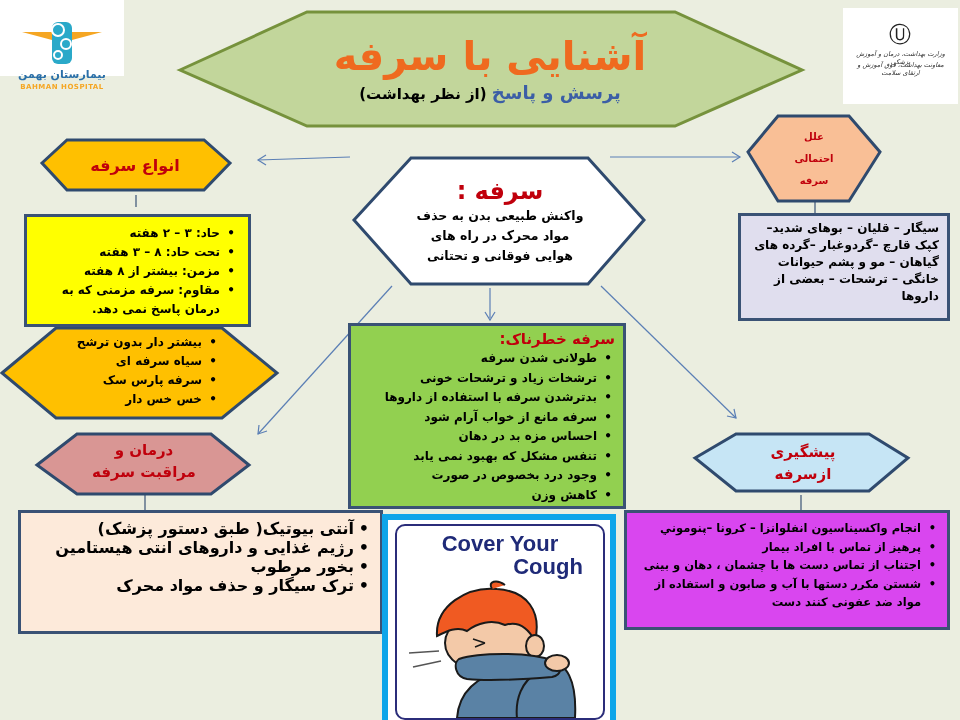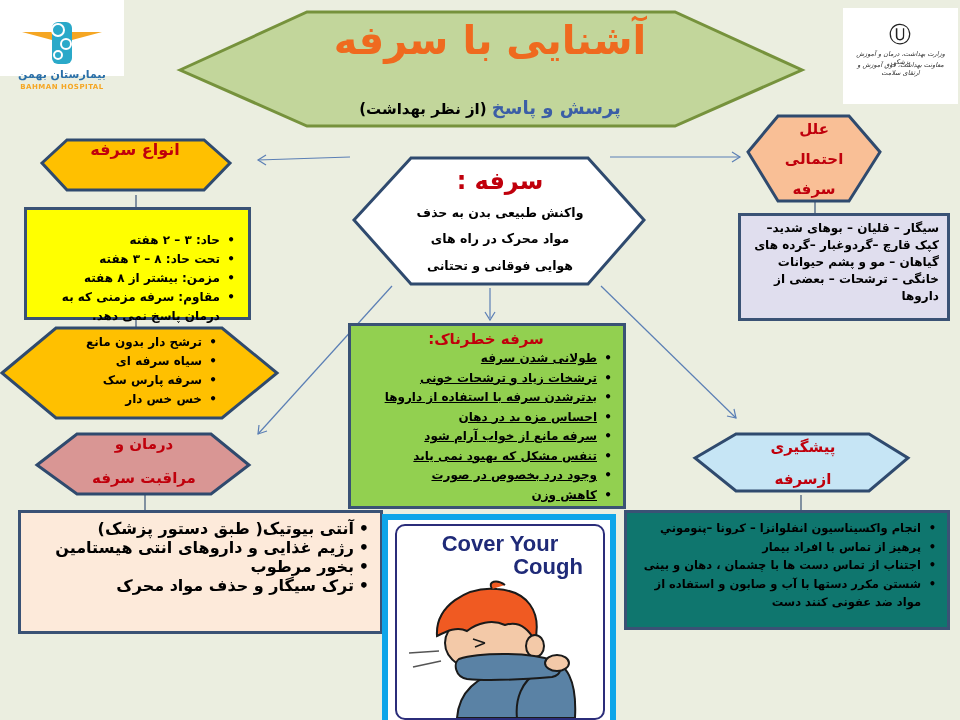--- a/index.html
+++ b/index.html
@@ -8,21 +8,21 @@
       background: #ebeee0;
       font-family: "DejaVu Sans", sans-serif;
     }
     .abs { position: absolute; }
     .logo-box { background: #ffffff; }
     svg.shape { position: absolute; overflow: visible; }
     .rtl { direction: rtl; unicode-bidi: embed; }
     .bold { font-weight: bold; }
     .hex-text {
       position: absolute; display: flex; flex-direction: column;
-      align-items: center; justify-content: space-between; text-align: center;
+      align-items: center; justify-content: center; text-align: center;
       direction: rtl; font-weight: bold;
     }
     .box {
       position: absolute; box-sizing: border-box;
       border: 3px solid #3a5275; direction: rtl;
       font-weight: bold; color: #000;
     }
     ul.blist { margin: 0; padding: 0 18px 0 0; list-style: none; }
     ul.blist li { position: relative; }
     ul.blist li::before {
@@ -95,63 +95,63 @@
   <div class="subtitle rtl" style="margin-top:6px;">
     <span class="blue">پرسش و پاسخ</span>
     <span>(از نظر بهداشت)</span>
   </div>
 </div>
 
 <div class="hex-text red" style="left:60px;top:140px;width:150px;height:50px;font-size:16px;">
   <span>انواع سرفه</span>
 </div>
 
-<div class="box" style="left:24px;top:207px;width:227px;height:113px;background:#ffff00;padding:21px 10px 0 6px;font-size:12px;line-height:19px;">
+<div class="box" style="left:24px;top:214px;width:227px;height:113px;background:#ffff00;padding:7px 10px 0 6px;font-size:12px;line-height:19px;">
   <ul class="blist">
     <li>حاد: ۳ – ۲ هفته</li>
     <li>تحت حاد: ۸ – ۳ هفته</li>
     <li>مزمن: بیشتر از ۸ هفته</li>
     <li>مقاوم: سرفه مزمنی که به درمان پاسخ نمی دهد.</li>
   </ul>
 </div>
 
 <div class="abs rtl bold" style="left:60px;top:333px;width:160px;font-size:12px;line-height:19px;">
   <ul class="blist">
-    <li>ترشح دار بدون مانع</li>
+    <li>بیشتر دار بدون ترشح</li>
     <li>سیاه سرفه ای</li>
     <li>سرفه پارس سک</li>
     <li>خس خس دار</li>
   </ul>
 </div>
 
 <div class="hex-text" style="left:400px;top:166px;width:200px;height:110px;">
   <div class="red rtl" style="font-size:24px;line-height:30px;">سرفه :</div>
   <div class="rtl" style="font-size:12.5px;line-height:20px;">واکنش طبیعی بدن به حذف</div>
   <div class="rtl" style="font-size:12.5px;line-height:20px;">مواد محرک در راه های</div>
   <div class="rtl" style="font-size:12.5px;line-height:20px;">هوایی فوقانی و تحتانی</div>
 </div>
 
-<div class="hex-text red" style="left:778px;top:118px;width:72px;height:82px;font-size:15px;line-height:22px;gap:8px;">
+<div class="hex-text red" style="left:778px;top:118px;width:72px;height:82px;font-size:10px;line-height:22px;">
   <span>علل</span>
   <span>احتمالی</span>
   <span>سرفه</span>
 </div>
 
 <div class="box" style="left:738px;top:213px;width:212px;height:108px;background:#e0deee;padding:4px 8px 0 6px;font-size:12px;line-height:17px;text-align:right;">
   <span>سیگار – قلیان – بوهای شدید– کپک قارچ –گردوغبار –گرده های گیاهان – مو و پشم حیوانات خانگی – ترشحات – بعضی از داروها</span>
 </div>
 
 <div class="box" style="left:348px;top:323px;width:278px;height:186px;background:#92d050;padding:3px 8px 0 6px;">
-  <div class="red" style="font-size:15px;line-height:20px;text-align:center;">سرفه خطرناک:</div>
-  <ul class="blist" style="font-size:12px;line-height:19.5px;text-decoration:underline;">
+  <div class="red" style="font-size:15px;line-height:20px;">سرفه خطرناک:</div>
+  <ul class="blist" style="font-size:12px;line-height:19.5px;">
     <li>طولانی شدن سرفه</li>
     <li>ترشخات زیاد و ترشحات خونی</li>
     <li>بدترشدن سرفه  با استفاده از داروها</li>
+    <li>سرفه  مانع از خواب  آرام شود</li>
     <li>احساس مزه بد در دهان</li>
-    <li>سرفه  مانع از خواب  آرام شود</li>
     <li>تنفس مشکل که بهبود  نمی یابد</li>
     <li>وجود درد  بخصوص در صورت</li>
     <li>کاهش وزن</li>
   </ul>
 </div>
 
 <div class="hex-text red" style="left:70px;top:433px;width:148px;height:56px;font-size:15px;line-height:22px;">
   <span>درمان و</span>
   <span>مراقبت سرفه</span>
 </div>
@@ -163,21 +163,21 @@
     <li>بخور مرطوب</li>
     <li>ترک سیگار و حذف مواد محرک</li>
   </ul>
 </div>
 
 <div class="hex-text red" style="left:740px;top:436px;width:126px;height:54px;font-size:15px;line-height:22px;">
   <span>پیشگیری</span>
   <span>ازسرفه</span>
 </div>
 
-<div class="box" style="left:624px;top:510px;width:326px;height:120px;background:#0f766e;padding:6px 8px 0 6px;font-size:11.5px;line-height:18.5px;">
+<div class="box" style="left:624px;top:510px;width:326px;height:120px;background:#d946ef;padding:6px 8px 0 6px;font-size:11.5px;line-height:18.5px;">
   <ul class="blist">
     <li>انجام واکسیناسیون انفلوانزا –  کرونا –پنوموني</li>
     <li>پرهیز از تماس با افراد بیمار</li>
     <li>اجتناب از تماس دست ها با چشمان ، دهان و بینی</li>
     <li>شستن مکرر دستها با  آب و صابون و استفاده از مواد ضد عفونی کنند دست</li>
   </ul>
 </div>
 
 <div class="abs" style="left:382px;top:514px;width:222px;height:202px;background:#ffffff;border:6px solid #0ea5e9;">
   <div class="abs" style="left:7px;top:4px;width:206px;height:192px;border:2px solid #2b2d7a;border-radius:10px;background:#ffffff;overflow:hidden;">

